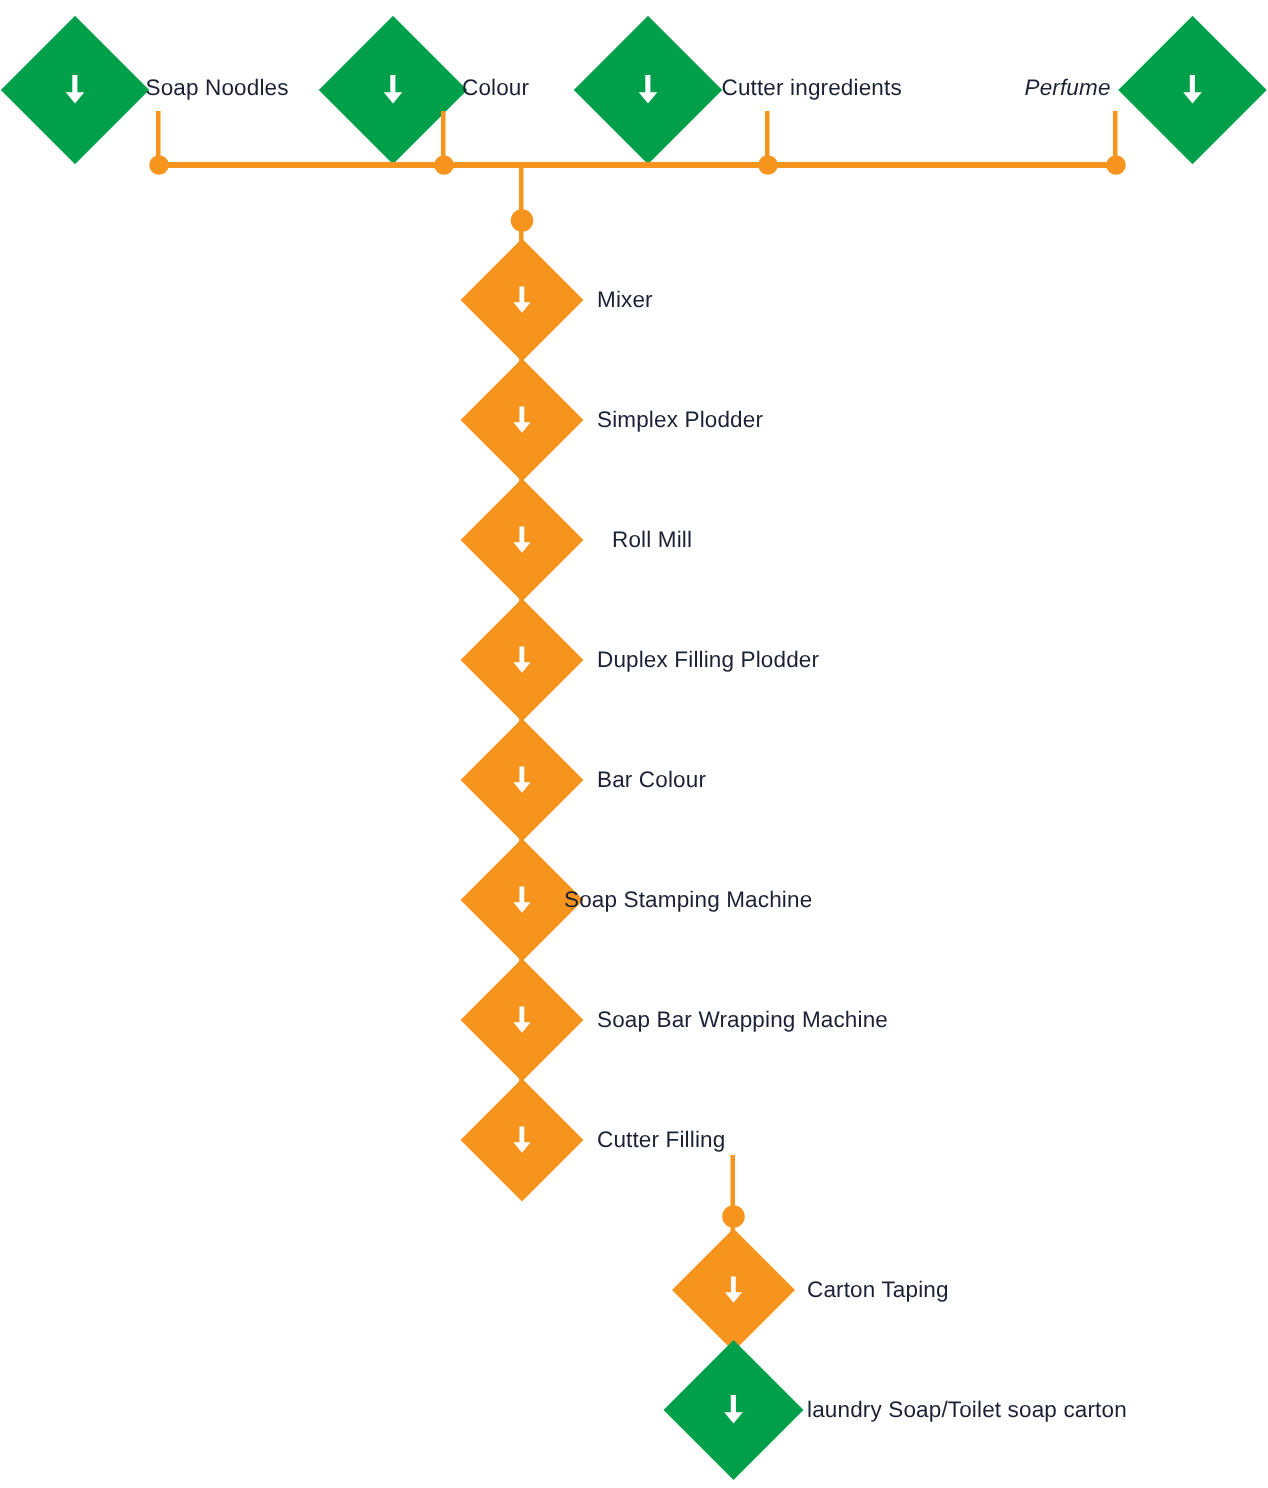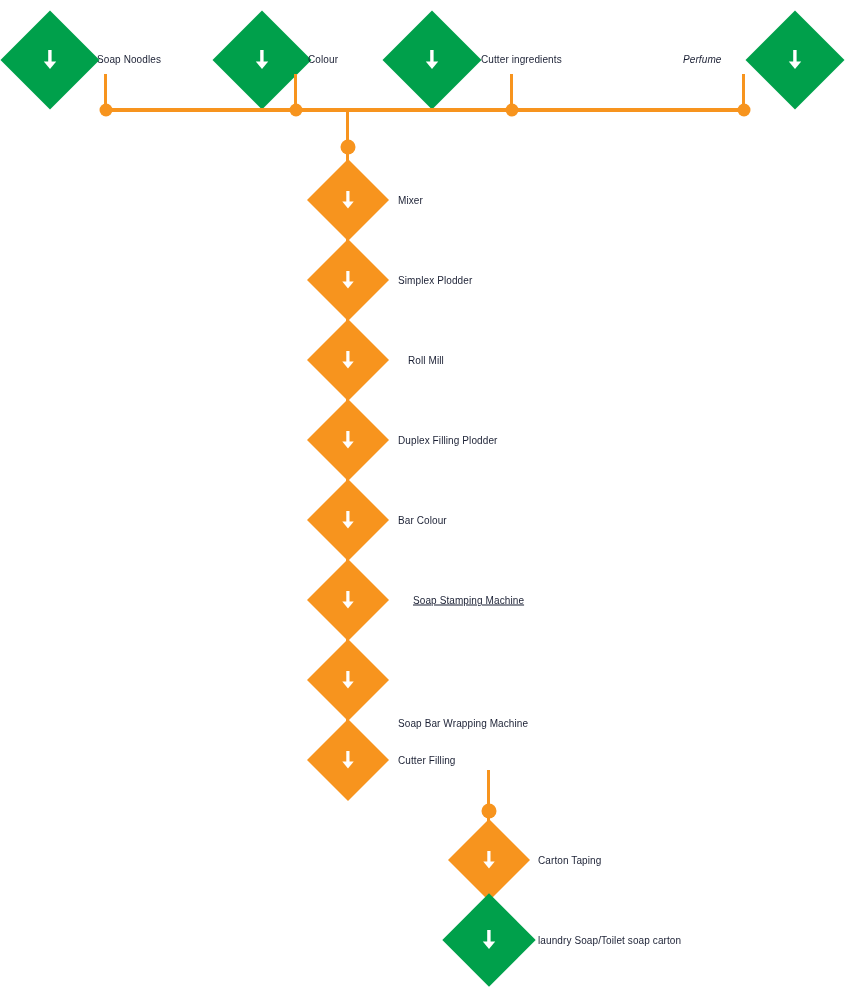--- a/index.html
+++ b/index.html
@@ -29,21 +29,21 @@
     display: flex;
     align-items: center;
     justify-content: center;
     width: 100%;
     height: 100%;
   }
   .diamond svg { display: block; }
   .node-label {
     position: absolute;
     transform: translateY(-50%);
-    font-size: 10px;
+    font-size: 15px;
     font-weight: 500;
     color: #1b2034;
     white-space: nowrap;
     letter-spacing: 0.1px;
   }
   .bus-line {
     position: absolute;
     background: #F7941E;
   }
   .conn {
@@ -177,31 +177,31 @@
   <div class="node-label" style="left:398px; top:520px;">Bar Colour</div>
 
   <div class="diamond" style="left:348px; top:600px; width:58px; height:58px; background:#F7941E;">
     <span class="arrow-wrap">
       <svg width="20" height="22" viewBox="0 0 20 22" aria-hidden="true">
         <rect x="8.3" y="2" width="3.2" height="12" fill="#ffffff"></rect>
         <path d="M4.3 12.5 L10 19.5 L15.7 12.5 Z" fill="#ffffff"></path>
       </svg>
     </span>
   </div>
-  <div class="node-label" style="left:413px; top:600px;text-decoration:underline;">Soap Stamping Machine</div>
+  <div class="node-label" style="left:376px; top:600px;">Soap Stamping Machine</div>
 
   <div class="diamond" style="left:348px; top:680px; width:58px; height:58px; background:#F7941E;">
     <span class="arrow-wrap">
       <svg width="20" height="22" viewBox="0 0 20 22" aria-hidden="true">
         <rect x="8.3" y="2" width="3.2" height="12" fill="#ffffff"></rect>
         <path d="M4.3 12.5 L10 19.5 L15.7 12.5 Z" fill="#ffffff"></path>
       </svg>
     </span>
   </div>
-  <div class="node-label" style="left:398px; top:680px;margin-top:43px;">Soap Bar Wrapping Machine</div>
+  <div class="node-label" style="left:398px; top:680px;">Soap Bar Wrapping Machine</div>
 
   <div class="diamond" style="left:348px; top:760px; width:58px; height:58px; background:#F7941E;">
     <span class="arrow-wrap">
       <svg width="20" height="22" viewBox="0 0 20 22" aria-hidden="true">
         <rect x="8.3" y="2" width="3.2" height="12" fill="#ffffff"></rect>
         <path d="M4.3 12.5 L10 19.5 L15.7 12.5 Z" fill="#ffffff"></path>
       </svg>
     </span>
   </div>
   <div class="node-label" style="left:398px; top:760px;">Cutter Filling</div>

